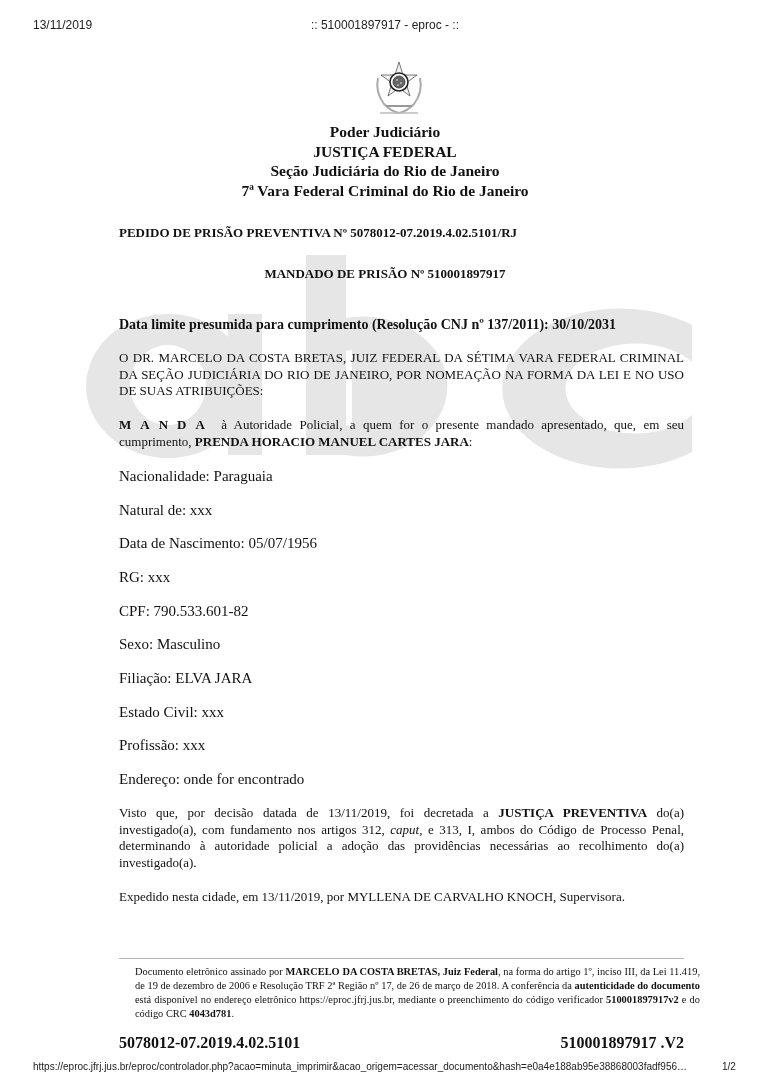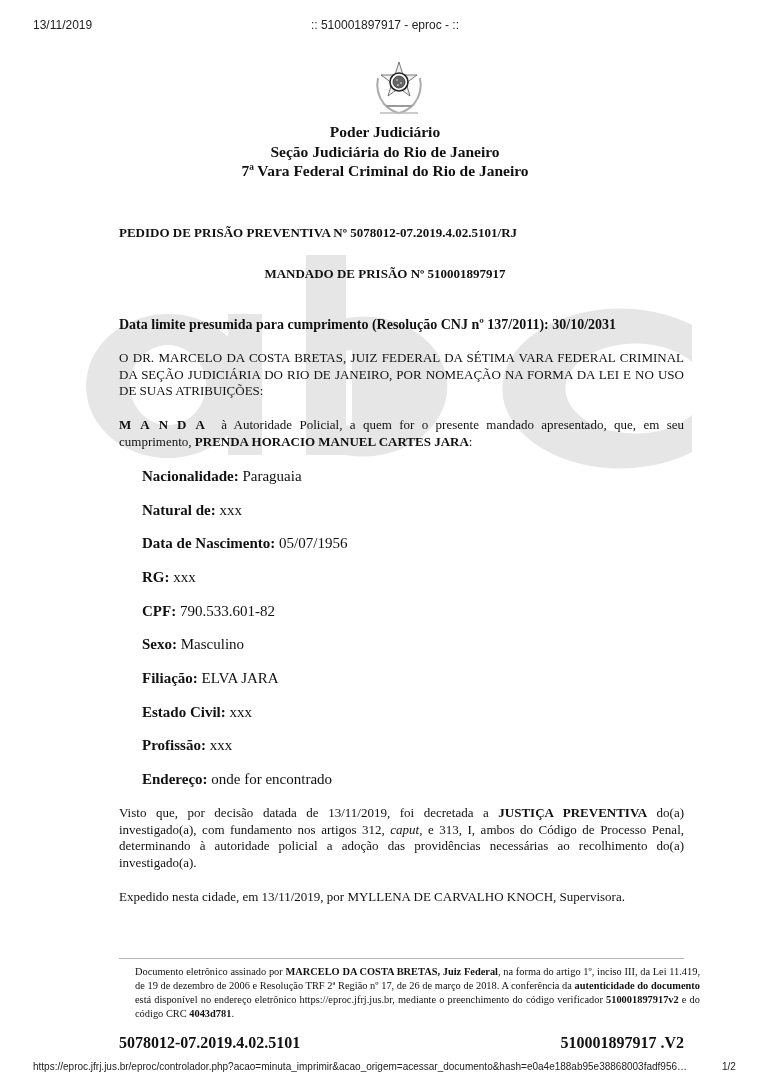--- a/index.html
+++ b/index.html
@@ -115,21 +115,21 @@
     .spaced {
       letter-spacing: 9px;
       font-weight: bold;
     }
     .field {
       position: absolute;
       left: 119px;
       font-size: 15px;
       z-index: 1;
     }
-    .field .label { font-weight: bold; margin-left: 23px; }
+    .field .label { font-weight: normal; }
     .divider {
       position: absolute;
       left: 119px;
       top: 958px;
       width: 565px;
       height: 1px;
       background: #b5b5b5;
       z-index: 1;
     }
     .sign-note {
@@ -191,20 +191,21 @@
   </g>
   <g fill="#eee">
     <circle cx="25" cy="22" r="0.8"></circle>
     <circle cx="29" cy="25" r="0.8"></circle>
     <circle cx="26" cy="27" r="0.8"></circle>
   </g>
 </svg>
 
 <div class="heading-block">
   <div>Poder Judiciário</div>
+  <div>JUSTIÇA FEDERAL</div>
   <div>Seção Judiciária do Rio de Janeiro</div>
   <div>7ª Vara Federal Criminal do Rio de Janeiro</div>
 </div>
 
 <div class="pedido">PEDIDO DE PRISÃO PREVENTIVA Nº 5078012-07.2019.4.02.5101/RJ</div>
 
 <div class="mandado-title">MANDADO DE PRISÃO Nº 510001897917</div>
 
 <div class="p" style="top:317px; font-weight:bold; font-size:14px;">Data limite presumida para cumprimento (Resolução CNJ nº 137/2011): 30/10/2031</div>
 

